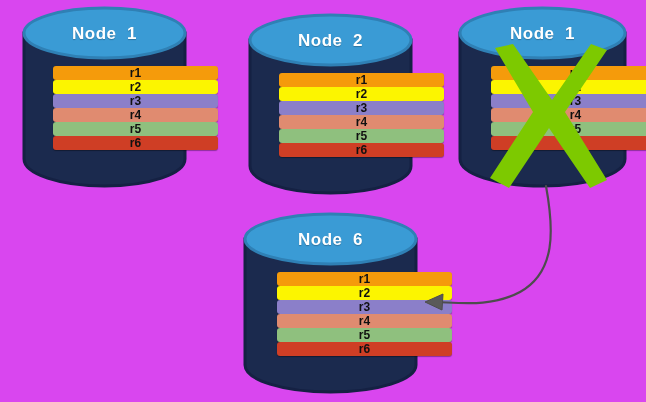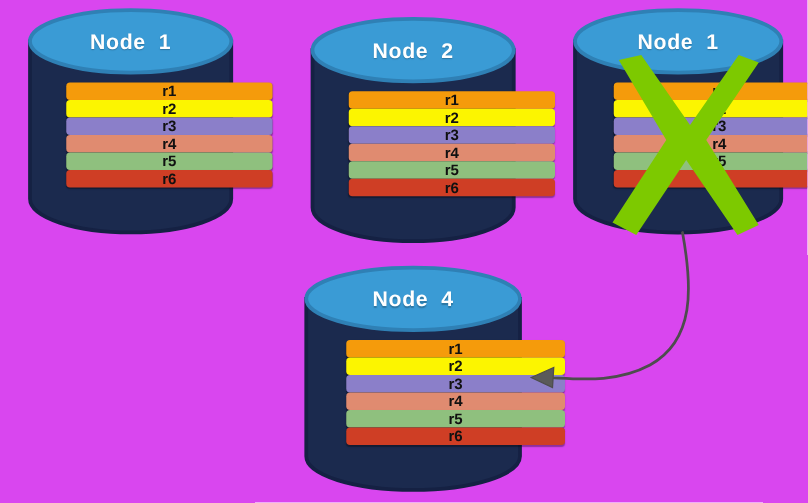--- a/index.html
+++ b/index.html
@@ -169,21 +169,21 @@
     <svg width="122" height="145" viewBox="0 0 122 145">
       <polygon points="8,4 26,0 65,56 104,0 120,6 78,68 120,136 103,144 62,84 22,144 3,134 46,68" fill="#7dc900"></polygon>
     </svg>
   </div>
 
   <div class="node" id="node-4" style="left:243px; top:212px; width:175px; height:180px;">
     <svg class="node-svg" width="175" height="180" viewBox="0 0 175 180">
       <path d="M2,27 L2,153 A85.5,27 0 0 0 173,153 L173,27 Z" fill="#1b2a4e" stroke="#152143" stroke-width="3"></path>
       <ellipse cx="87.5" cy="27" rx="85.5" ry="25" fill="#3a9bd5" stroke="#2f80b5" stroke-width="3"></ellipse>
     </svg>
-    <div class="node-title" style="top:18px;">Node  4</div>
+    <div class="node-title" style="top:18px;">Node  6</div>
     <div class="rows" style="top:60px; padding:0 34px;">
       <div class="row" style="background: rgb(245, 155, 11);">
         <span class="row-label">r1</span>
       </div>
       <div class="row" style="background: rgb(252, 245, 0);">
         <span class="row-label">r2</span>
       </div>
       <div class="row" style="background: rgb(139, 127, 201);">
         <span class="row-label">r3</span>
       </div>

